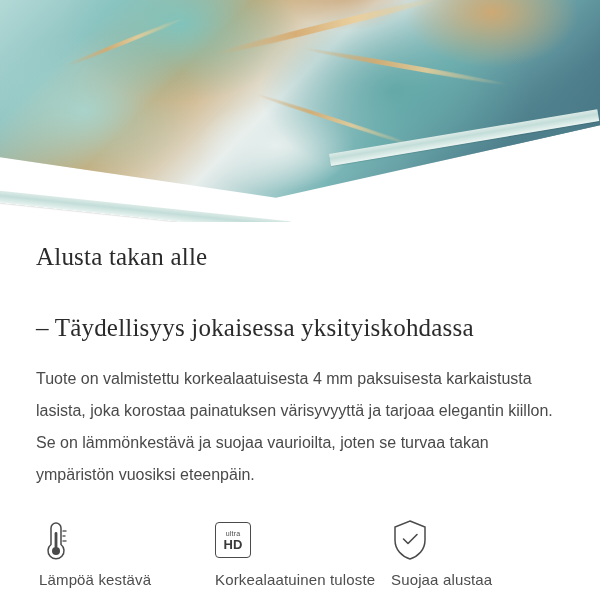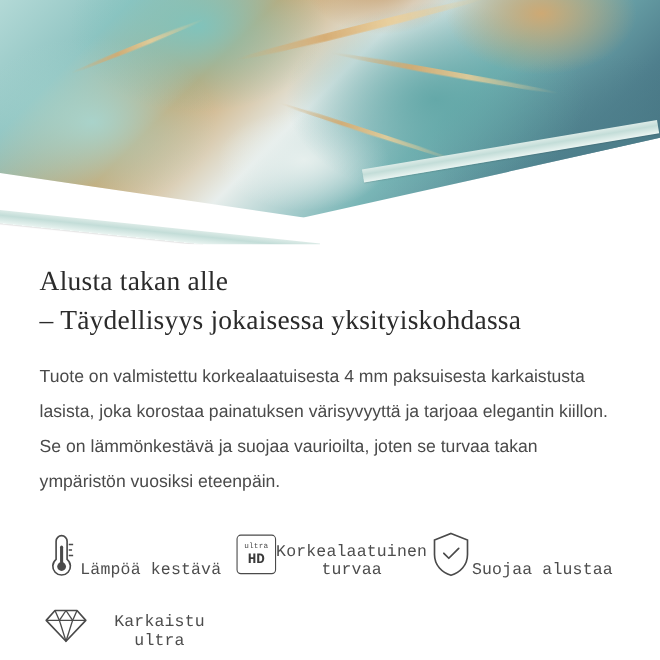--- a/index.html
+++ b/index.html
@@ -95,43 +95,43 @@
     margin: 18px 0 0 0;
     font-family: "Liberation Serif", serif;
     font-size: 25px;
     line-height: 1.38;
     font-weight: 400;
     color: #2b2b2b;
     letter-spacing: 0.2px;
   }
   .headline .line2 {
     display: block;
+    margin-top: 36px;
   }
   .body-copy {
     margin: 18px 0 0 0;
     font-size: 16px;
     line-height: 2.0;
     color: #4a4a4a;
     max-width: 534px;
   }
 
   
   .features {
     margin-top: 26px;
     display: grid;
     grid-template-columns: repeat(3, 1fr);
     grid-row-gap: 18px;
     justify-items: center;
   }
   .feature {
     width: 170px;
     display: flex;
-    flex-direction: row;
-    align-items: flex-end;
-    font-family: Liberation Mono, monospace;
+    flex-direction: column;
+    align-items: flex-start;
   }
   .feature-icon {
     height: 46px;
     display: flex;
     align-items: center;
     justify-content: center;
   }
   .feature-label {
     margin-top: 8px;
     font-size: 15px;
@@ -210,21 +210,21 @@
         <div class="feature-label">Lämpöä kestävä</div>
       </div>
 
       <div class="feature">
         <div class="feature-icon">
           <div class="hd-badge">
             <span class="ultra">ultra</span>
             <span class="hd">HD</span>
           </div>
         </div>
-        <div class="feature-label">Korkealaatuinen turvaa</div>
+        <div class="feature-label">Korkealaatuinen tuloste</div>
       </div>
 
       <div class="feature">
         <div class="feature-icon">
           <svg width="38" height="44" viewBox="0 0 38 44">
             <path d="M19 3 L34 9 v13 c0 10 -7 16.5 -15 19 C11 38.5 4 32 4 22 V9 z" fill="none" stroke="#4a4a4a" stroke-width="1.5"></path>
             <path d="M12.5 21 l4.5 4.5 L26 16.5" fill="none" stroke="#4a4a4a" stroke-width="1.6" stroke-linecap="round" stroke-linejoin="round"></path>
           </svg>
         </div>
         <div class="feature-label">Suojaa alustaa</div>

